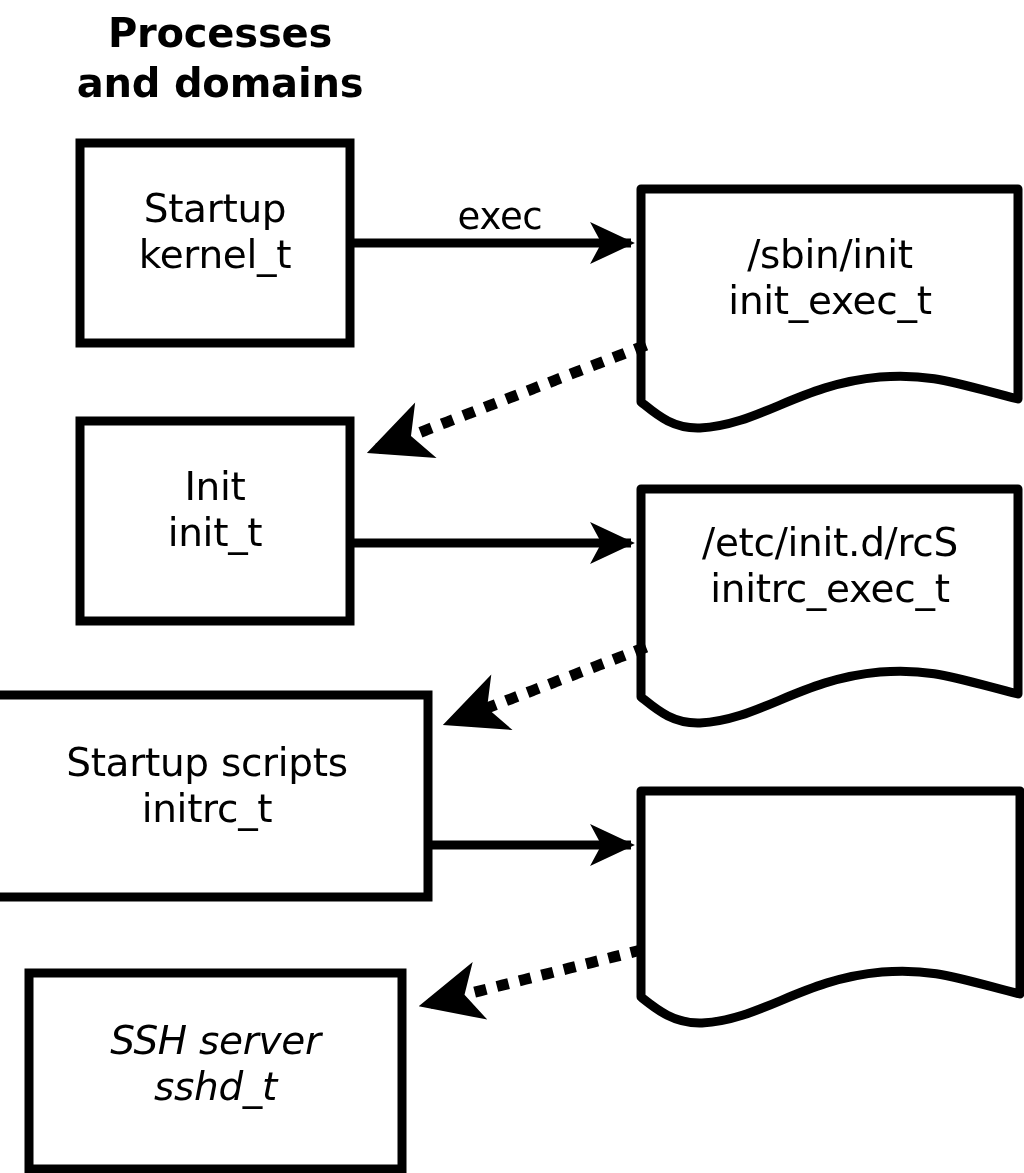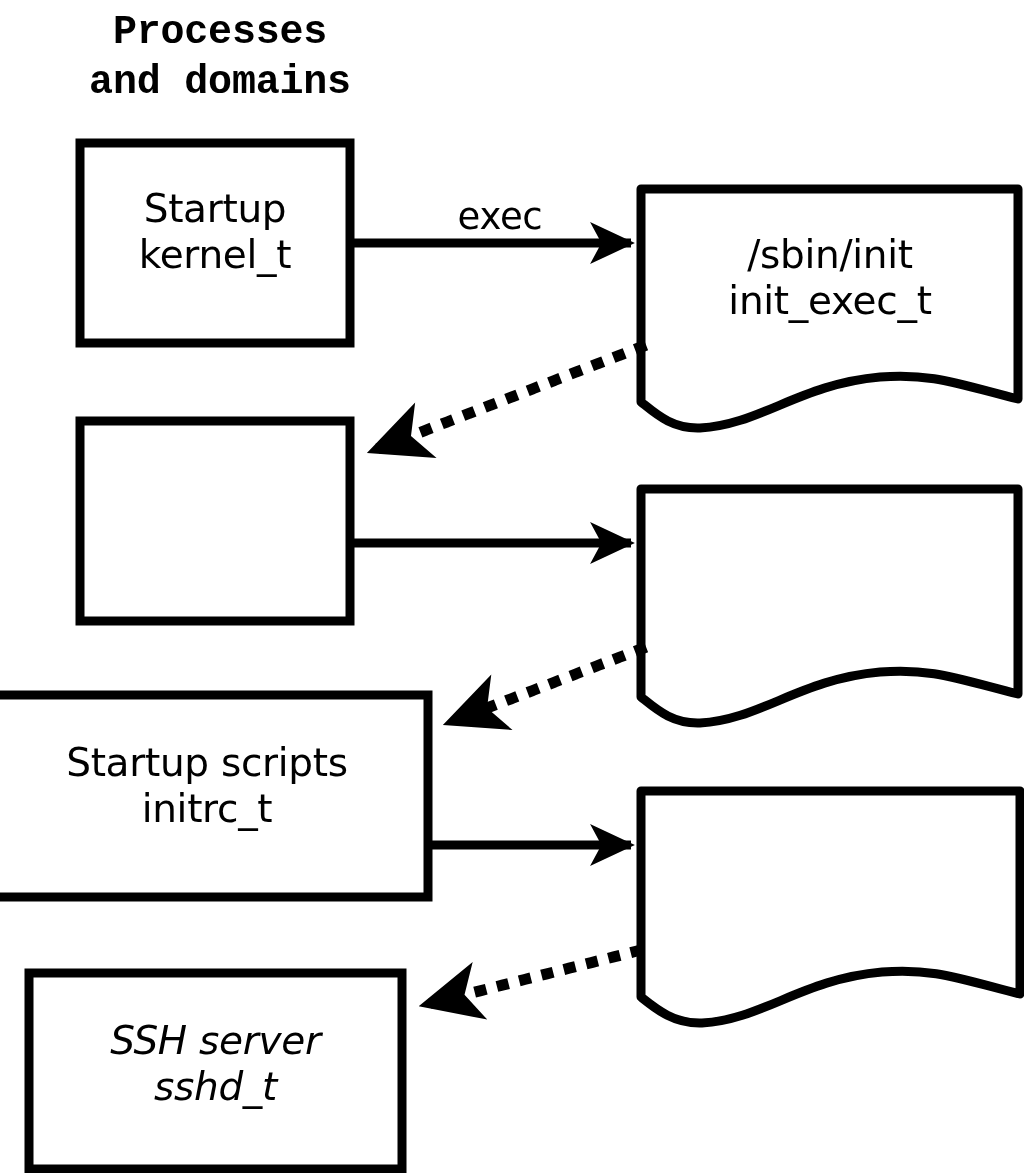--- a/index.html
+++ b/index.html
@@ -94,34 +94,38 @@
 
     <line x1="428" y1="845" x2="631" y2="845" stroke="#000000" stroke-width="9" marker-end="url(#arrowSolid)"></line>
 
     <line x1="641" y1="347" x2="372" y2="451" stroke="#000000" stroke-width="11" stroke-dasharray="1 22" stroke-linecap="square" marker-end="url(#arrowDotted)"></line>
 
     <line x1="641" y1="649" x2="448" y2="723" stroke="#000000" stroke-width="11" stroke-dasharray="1 22" stroke-linecap="square" marker-end="url(#arrowDotted)"></line>
 
     <line x1="637" y1="951" x2="424" y2="1005" stroke="#000000" stroke-width="11" stroke-dasharray="1 22" stroke-linecap="square" marker-end="url(#arrowDotted)"></line>
   </svg>
 
-  <div class="abs col-header" style="left:30px; top:8px; width:380px;font-family:Liberation Mono, monospace;">Processes
+  <div class="abs col-header" style="left:30px; top:8px; width:380px;">Processes
 and domains</div>
 
 
   <div class="abs node-label" style="left:82px; top:186px; width:266px;">Startup
 kernel_t</div>
 
+  <div class="abs node-label" style="left:82px; top:464px; width:266px;">Init
+init_t</div>
 
   <div class="abs node-label" style="left:-10px; top:740px; width:434px;">Startup scripts
 initrc_t</div>
 
   <div class="abs node-label" style="left:33px; top:1018px; width:365px;font-style:italic;">SSH server
 sshd_t</div>
 
   <div class="abs node-label" style="left:645px; top:232px; width:370px;">/sbin/init
 init_exec_t</div>
 
+  <div class="abs node-label" style="left:645px; top:520px; width:370px;">/etc/init.d/rcS
+initrc_exec_t</div>
 
 
   <div class="abs edge-label" style="left:400px; top:198px; width:200px;">exec</div>
 
 </div>
 
 </body></html>

